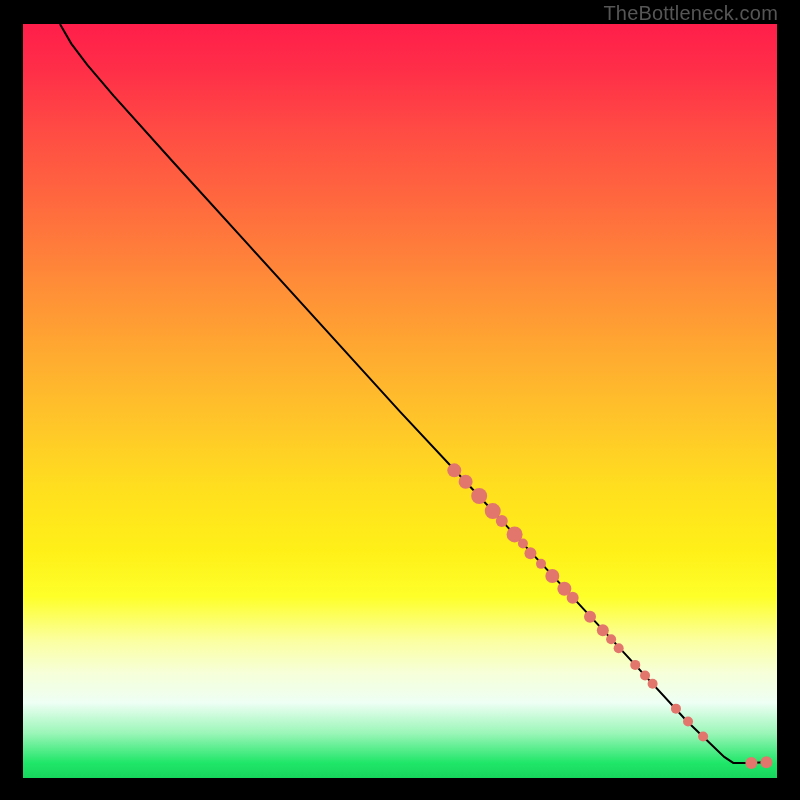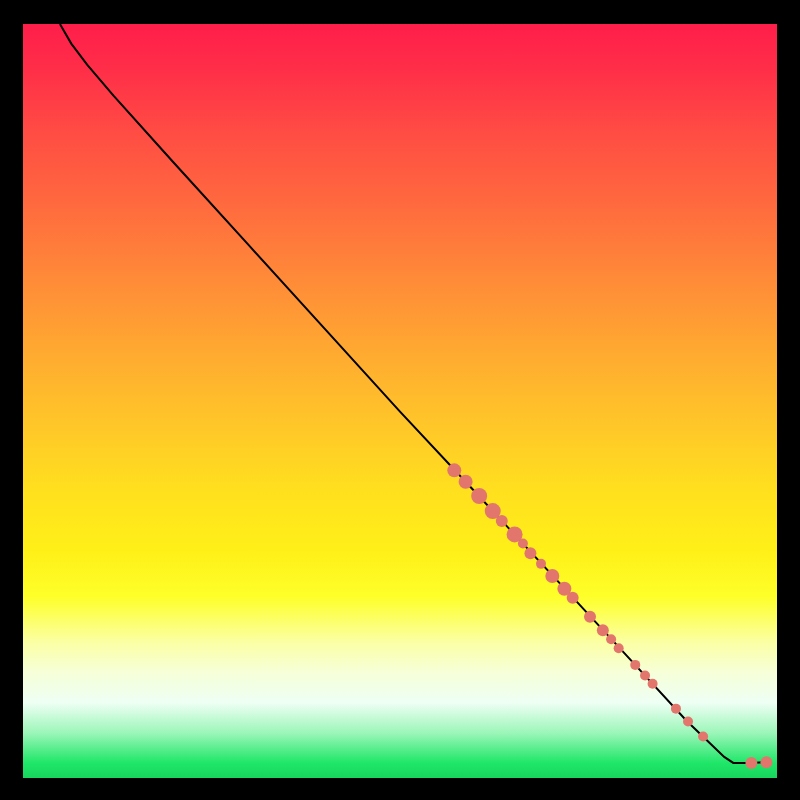--- a/index.html
+++ b/index.html
@@ -60,20 +60,21 @@
     stroke-width: 2;
   }
   .pt {
     fill: #e2766d;
   }
 </style>
 </head>
 <body>
 
 <div class="stage">
+  <div class="attribution">TheBottleneck.com</div>
 
   <div class="plot-area"></div>
 
   <svg class="overlay" viewBox="0 0 754 754" preserveAspectRatio="none">
     <path id="curve-path" class="curve" d="M36.95 0.00 L48.26 19.60 L64.09 40.72 L90.48 71.63 L150.80 138.74 L226.20 221.68 L301.60 304.62 L377.00 387.56 L452.40 468.23 L527.80 549.67 L603.20 631.10 L663.52 696.70 L701.22 732.89 L710.27 738.92 L727.61 738.92 L742.69 738.17" stroke="#000000"></path>
     <g id="points-group">
         <circle cx="431.29" cy="446.37" r="7" class="pt" fill="#e2766d"></circle>
         <circle cx="442.60" cy="457.68" r="7" class="pt" fill="#e2766d"></circle>
         <circle cx="456.17" cy="472.00" r="8" class="pt" fill="#e2766d"></circle>
         <circle cx="469.74" cy="487.08" r="8" class="pt" fill="#e2766d"></circle>

